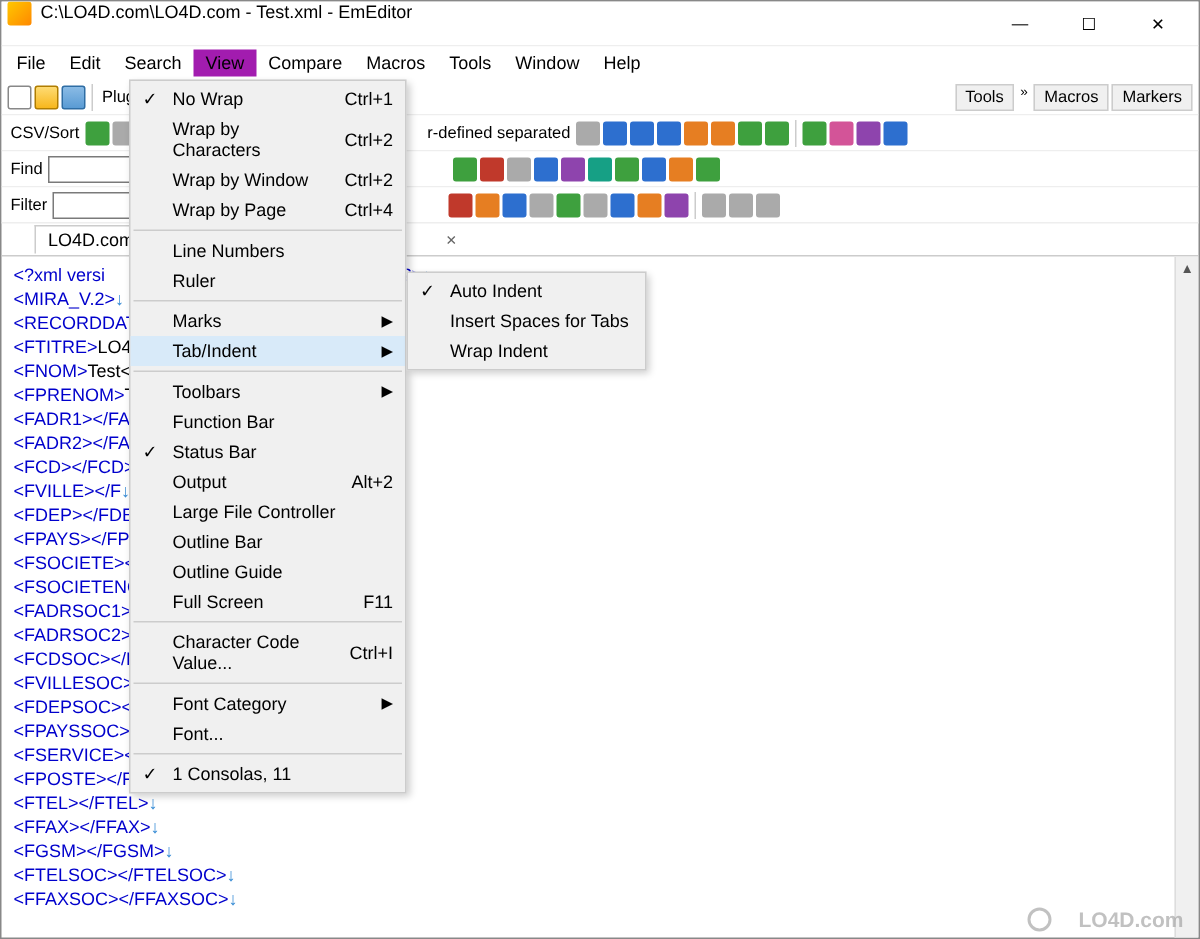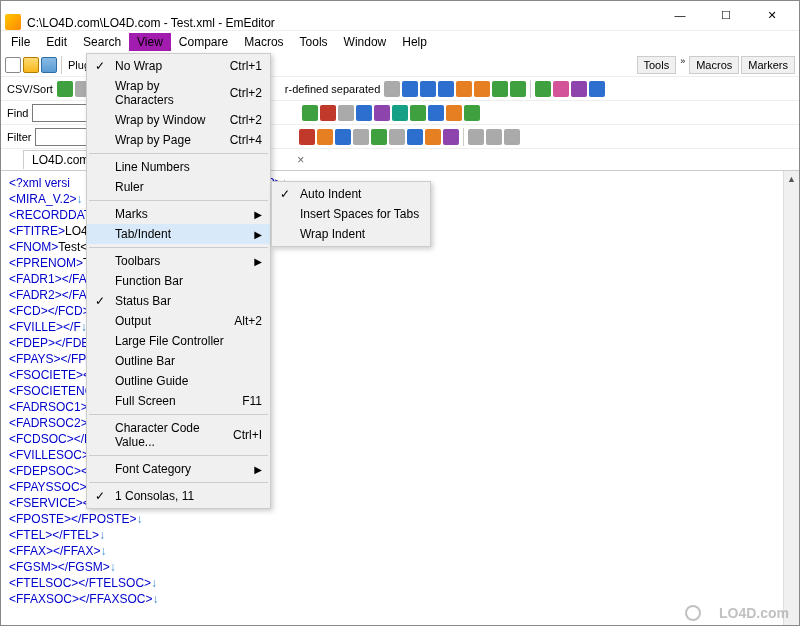--- a/index.html
+++ b/index.html
@@ -1,18 +1,18 @@
 <!DOCTYPE html>
 <html><head>
 <meta charset="utf-8">
 <style>
 * { box-sizing: border-box; margin: 0; padding: 0; font-family: "Segoe UI", Tahoma, sans-serif; }
 body { background: #fff; width: 800px; height: 626px; overflow: hidden; position: relative; border: 1px solid #888; }
 
-.titlebar { height: 30px; display: flex; align-items: flex-end; padding: 0 4px; background: #fff; border-bottom: 1px solid #eee; font-size: 12px; }
+.titlebar { height: 30px; display: flex; align-items: flex-start; padding: 0 4px; background: #fff; border-bottom: 1px solid #eee; font-size: 12px; }
 .titlebar .appicon { width: 16px; height: 16px; background: linear-gradient(135deg,#ffc800,#ff8800); border-radius: 2px; margin-right: 6px; }
 .titlebar .title { flex: 1; color: #000; }
 .titlebar .winbtns { display: flex; }
 .titlebar .winbtn { width: 46px; height: 30px; display: flex; align-items: center; justify-content: center; font-size: 11px; color: #000; }
 
 .menubar { height: 22px; display: flex; align-items: center; padding: 0 2px; font-size: 12px; background: #fff; }
 .menubar .menuitem { padding: 2px 8px; cursor: default; }
 .menubar .menuitem.active { background: #a21caf; }
 
 .toolbar { display: flex; align-items: center; padding: 2px 4px; gap: 2px; background: #fff; border-bottom: 1px solid #eee; font-size: 11px; min-height: 24px; }
@@ -237,20 +237,23 @@
     <div class="dsep"></div>
     <div class="ditem">
       <span>Character Code Value...</span>
       <span class="shortcut">Ctrl+I</span>
     </div>
     <div class="dsep"></div>
     <div class="ditem">
       <span>Font Category</span>
       <span class="sub">▶</span>
     </div>
+    <div class="ditem">
+      <span>Font...</span>
+    </div>
     <div class="dsep"></div>
     <div class="ditem">
       <span class="check">✓</span>
       <span>1 Consolas, 11</span>
     </div>
   </div>
 
 <div class="dropdown" id="submenu" style="left:270px; top:180px; width:160px;">
     <div class="ditem">
       <span class="check">✓</span>

